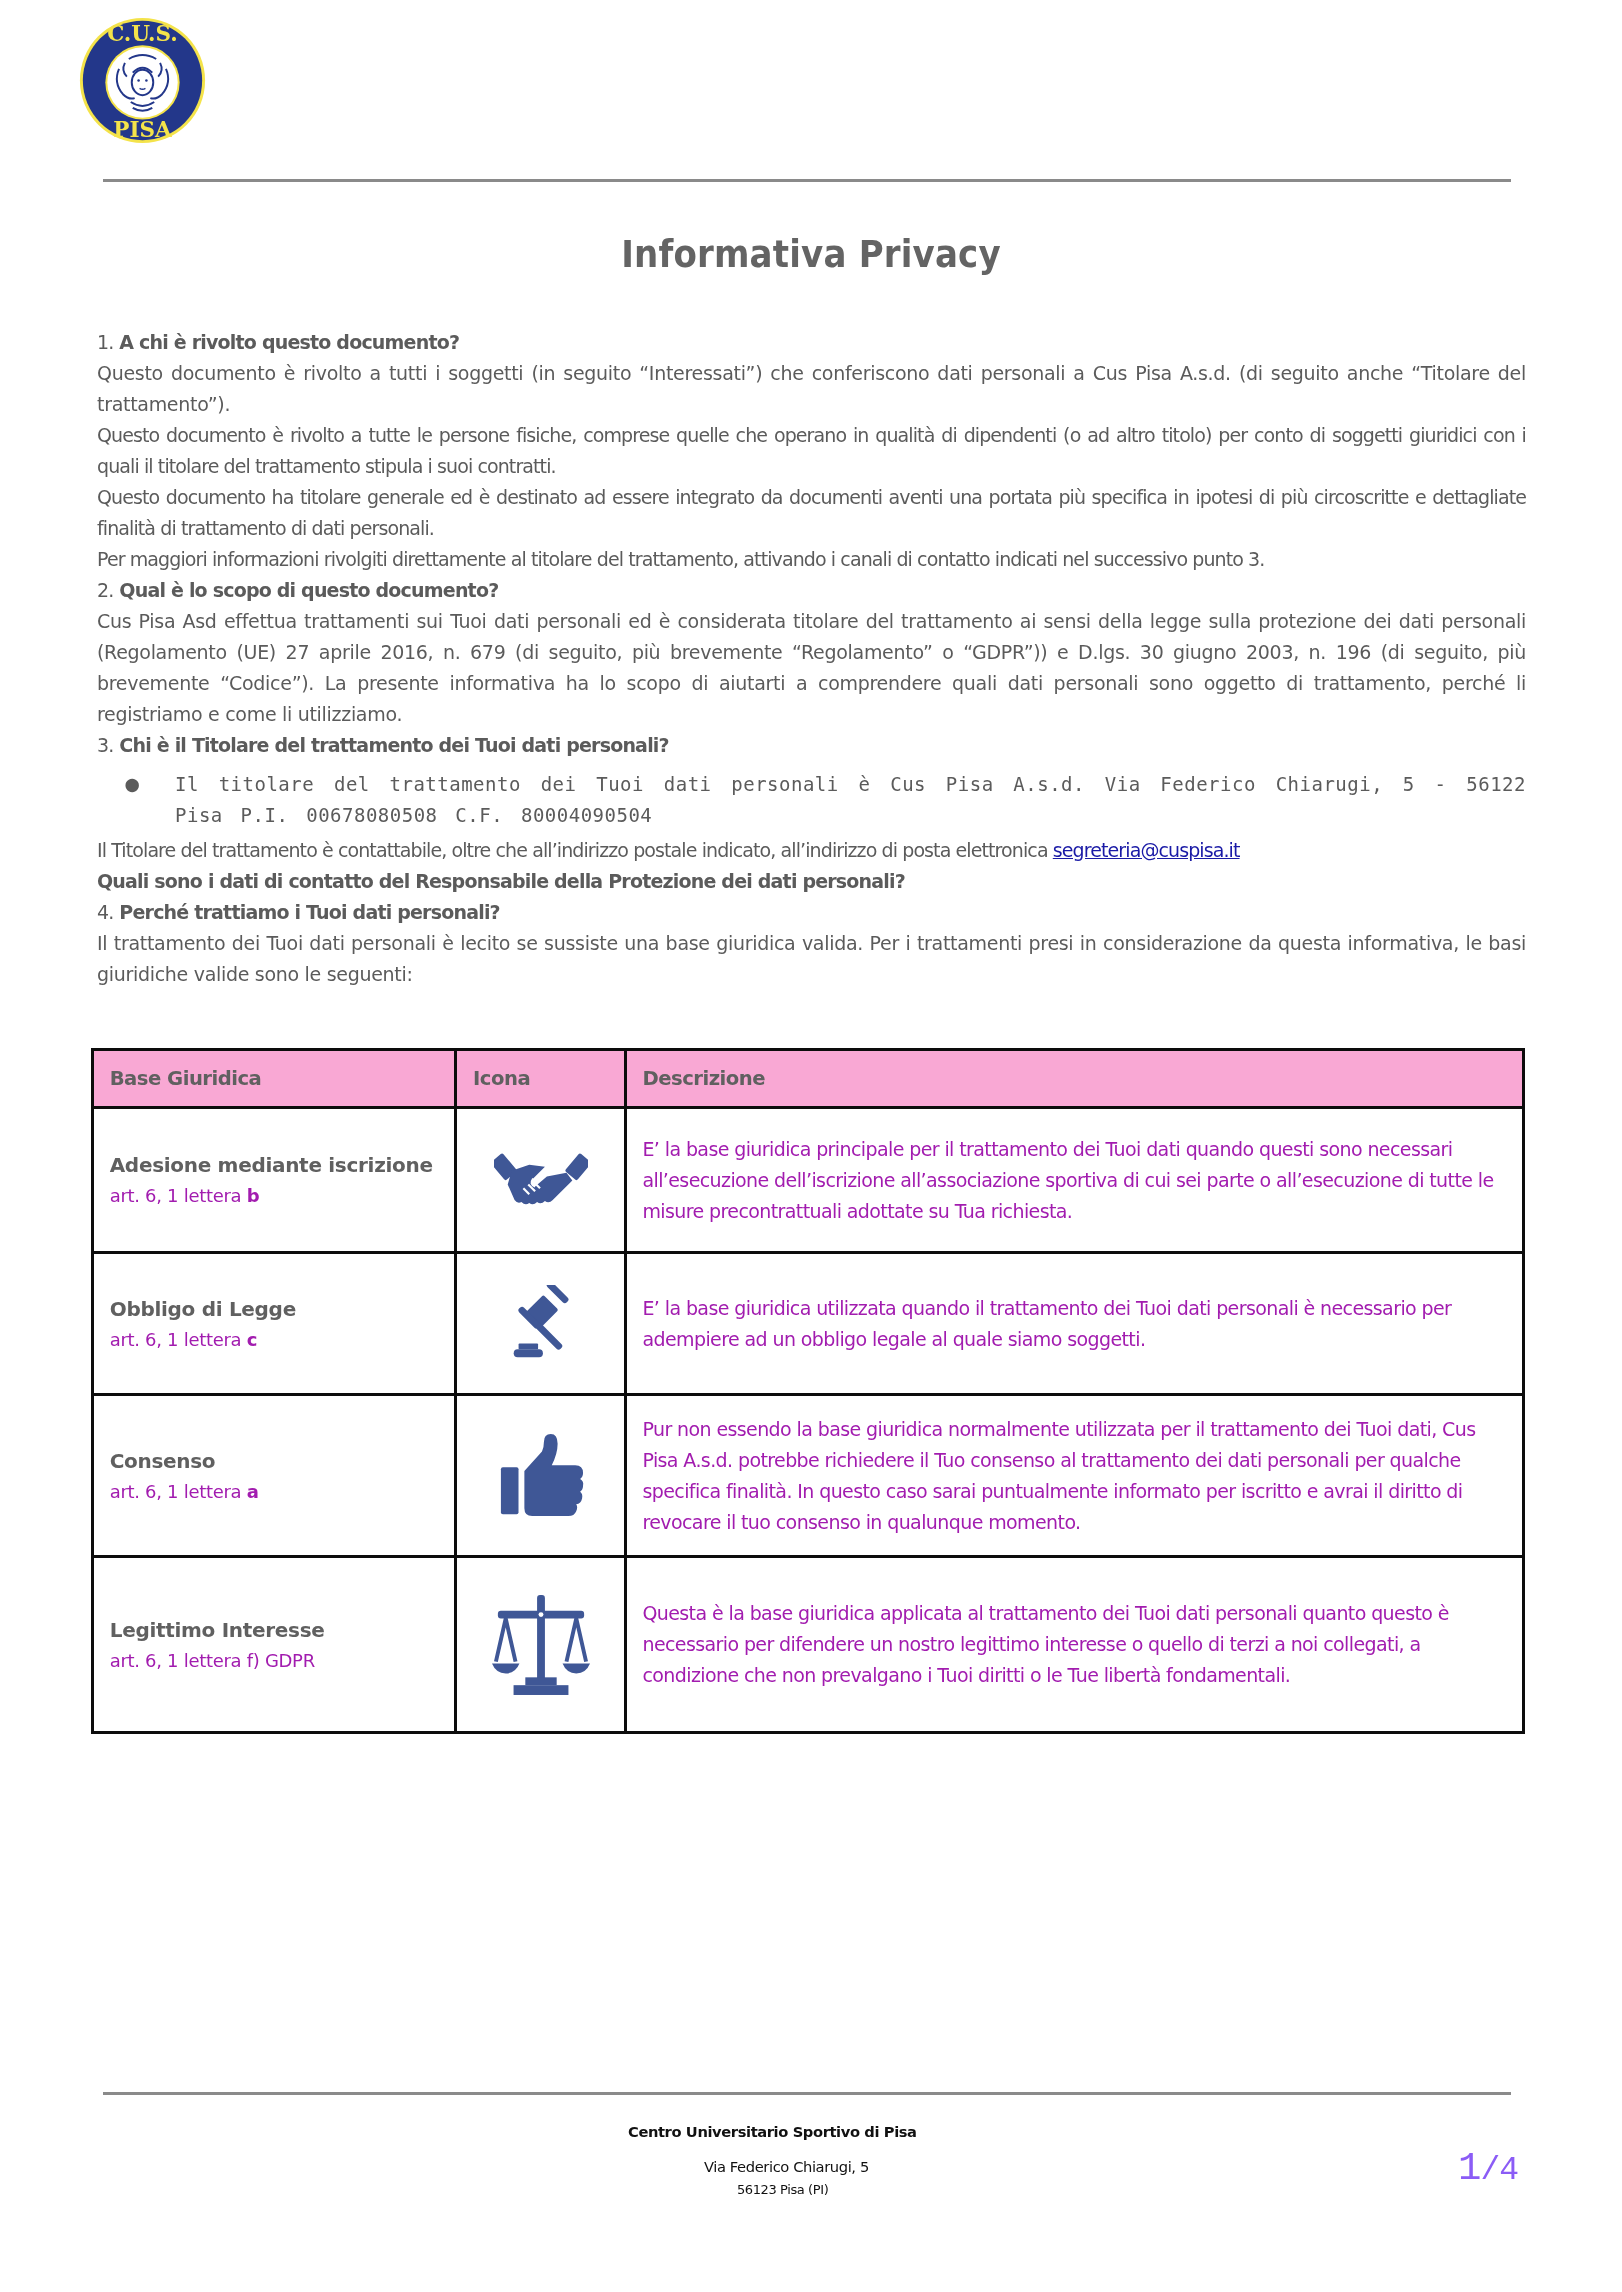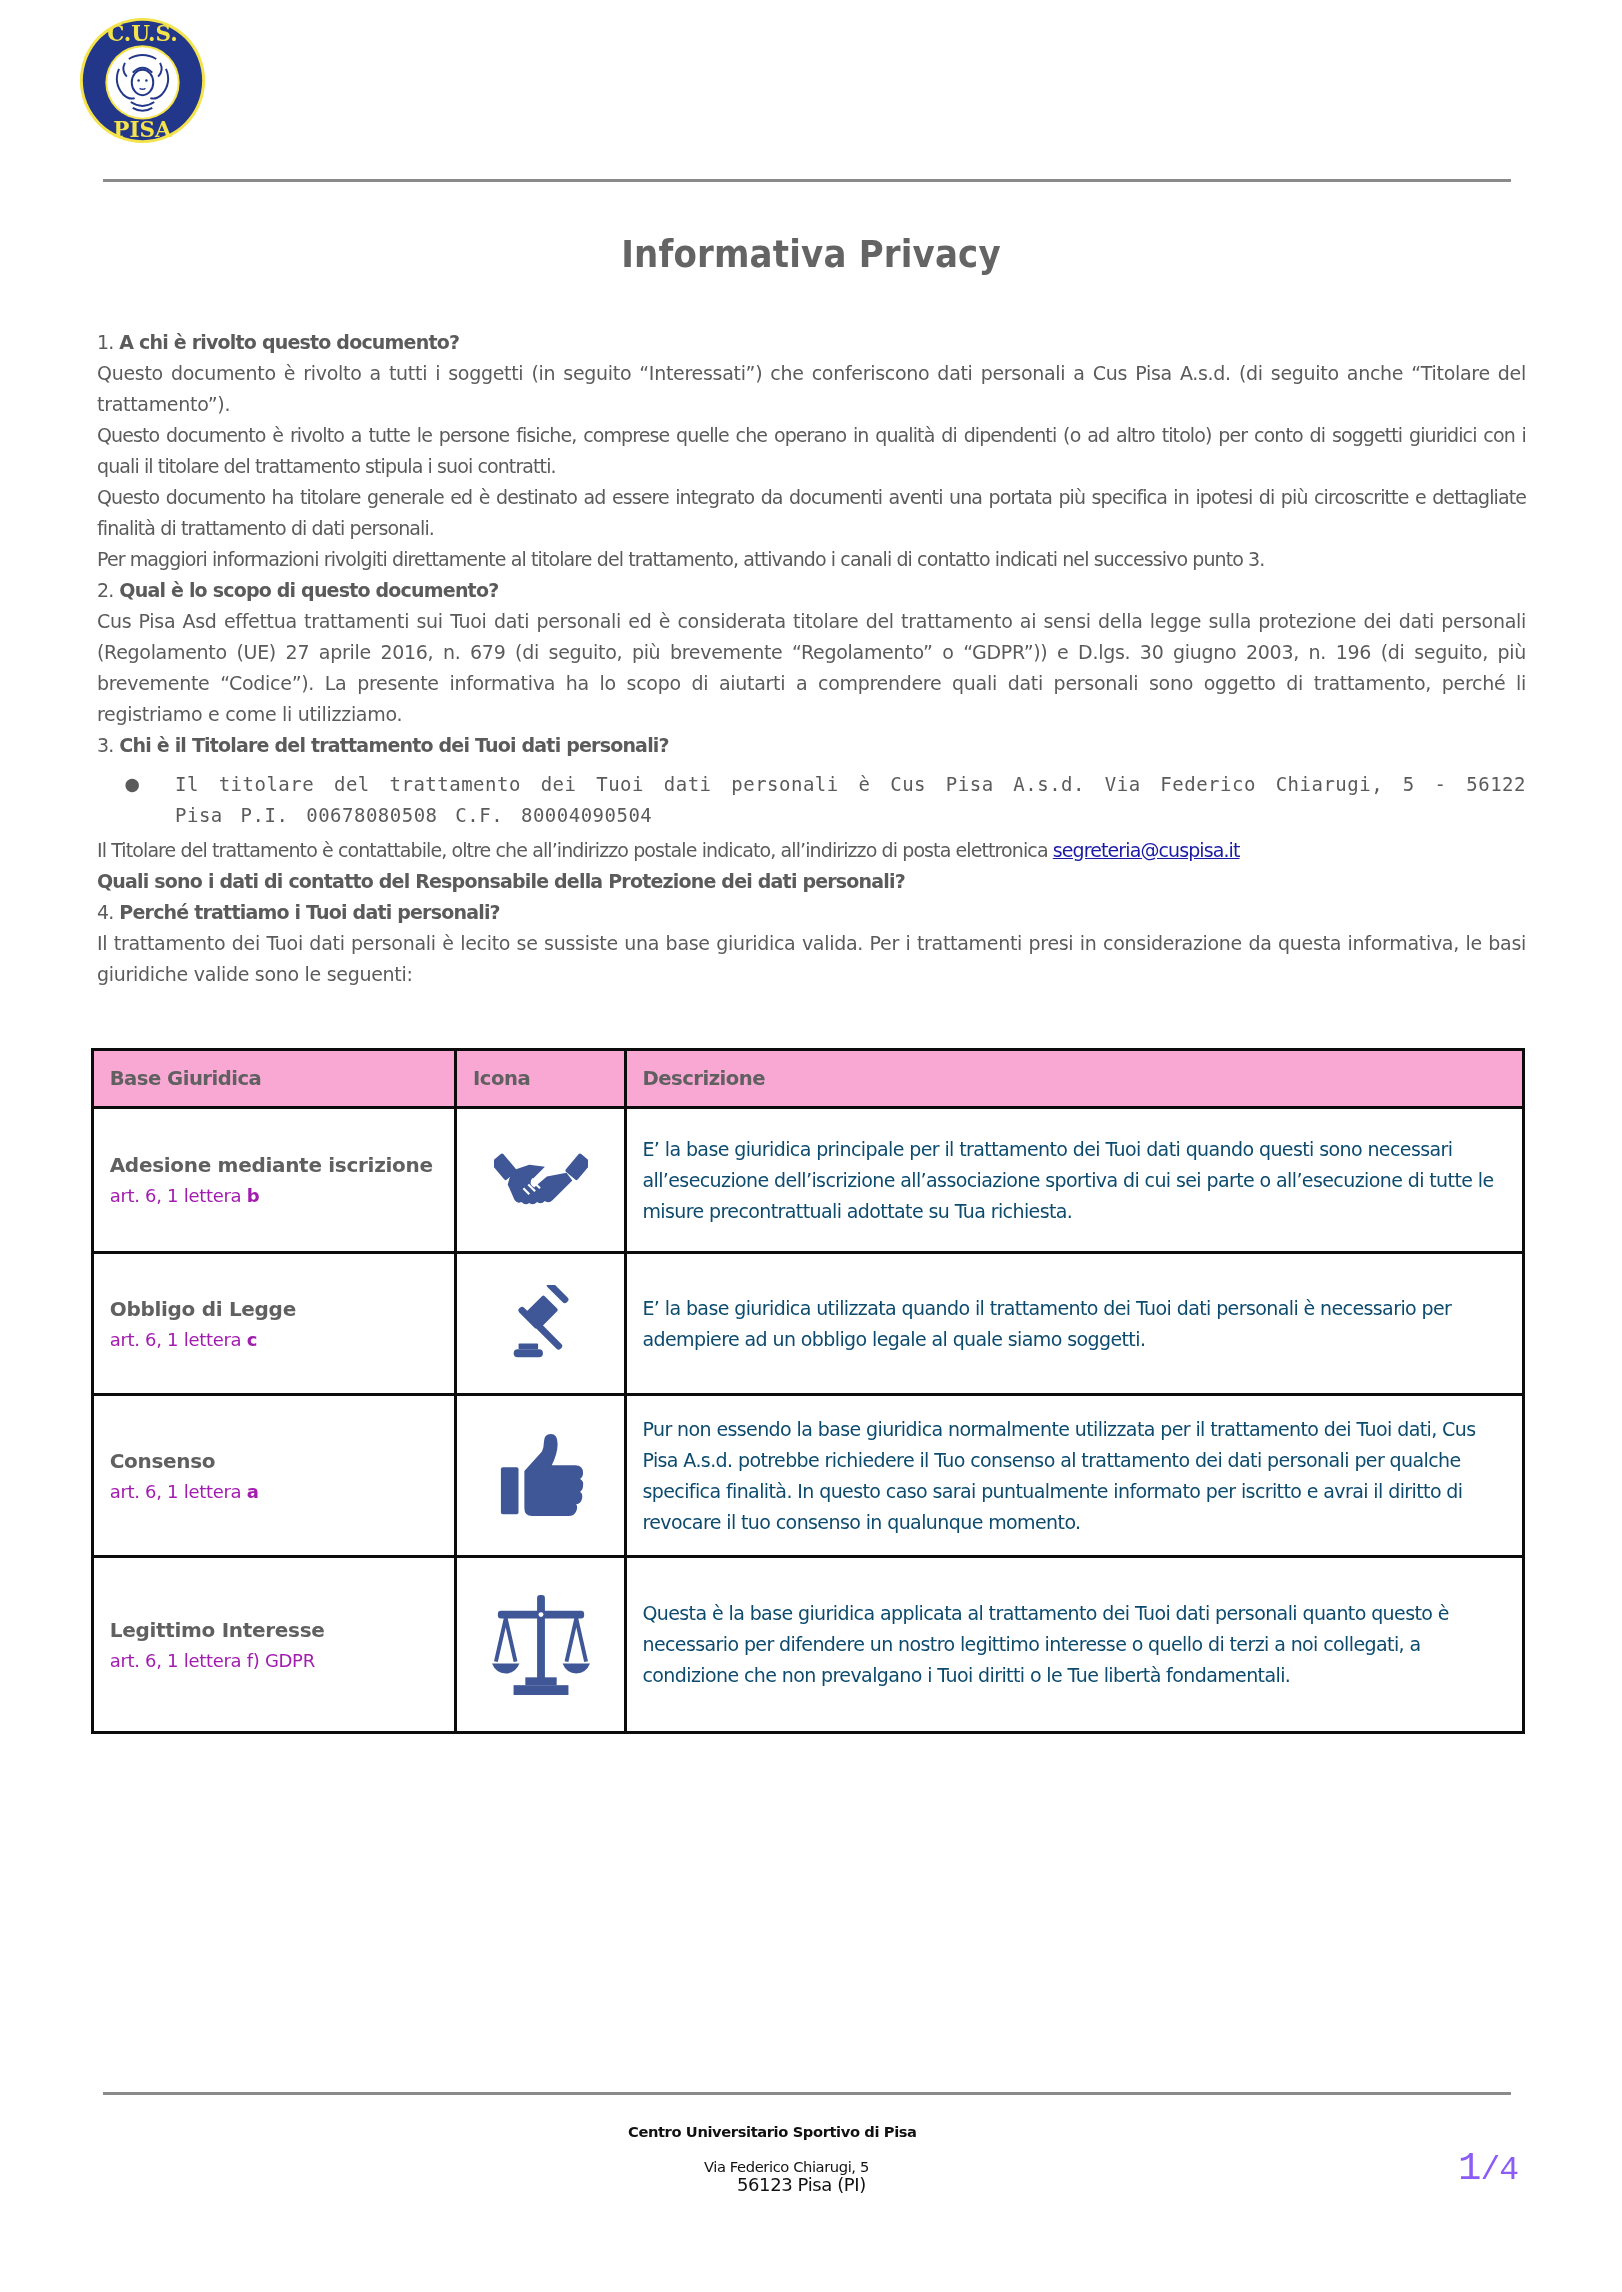--- a/index.html
+++ b/index.html
@@ -25,26 +25,26 @@
   a.link.bold { font-weight: bold; }
   table.bases { position: absolute; left: 91px; top: 1048px; width: 1434px; border-collapse: collapse;
                 font-family: "DejaVu Sans", "Liberation Sans", sans-serif; }
   table.bases td, table.bases th { border: 3.9px solid #0c0c0c; padding: 0 15.7px; vertical-align: middle; text-align: left; }
   table.bases th { background: #f9a8d4; height: 55px; font-weight: bold; font-size: 19.6px; color: #606060; letter-spacing: -0.5px; }
   table.bases td.c1 { width: 329px; }
   table.bases td.c2 { width: 135px; text-align: center; }
   .basis-name { font-weight: bold; font-size: 20px; color: #606060; letter-spacing: -0.3px; line-height: 31px; }
   .basis-ref { font-size: 18px; color: #a21caf; letter-spacing: -0.3px; line-height: 29px; }
   .basis-ref b { font-weight: bold; }
-  .desc { font-size: 19px; line-height: 31px; color: #0c4a6e; text-align: justify; letter-spacing: -0.6px; }
+  .desc { font-size: 19px; line-height: 31px; color: #a21caf; text-align: justify; letter-spacing: -0.6px; }
   .icon svg { display: block; margin: 0 auto; }
   .footer { position: absolute; top: 2123px; left: 0; width: 1622px; font-family: "DejaVu Sans", "Liberation Sans", sans-serif; color: #111; }
   .footer .f1 { position: absolute; left: 628px; top: 0; font-size: 14.7px; font-weight: bold; letter-spacing: -0.4px; }
   .footer .f2 { position: absolute; left: 704px; top: 35px; font-size: 14.7px; letter-spacing: -0.4px; }
-  .footer .f3 { position: absolute; left: 737px; top: 51px; font-size: 18px; letter-spacing: -0.4px; }
+  .footer .f3 { position: absolute; left: 737px; top: 59px; font-size: 13px; letter-spacing: -0.4px; }
   .pagenum { position: absolute; left: 1458px; top: 2147px; font-size: 39px; color: #8b5cf6; letter-spacing: -1px;
              font-family: Liberation Mono, monospace; }
   .pagenum .sep { font-size: 33px; }
   .pagenum .tot { font-size: 33px; }
 </style>
 </head>
 <body>
 
 <div class="logo">
   <svg width="133" height="137" viewBox="0 0 136 140">

